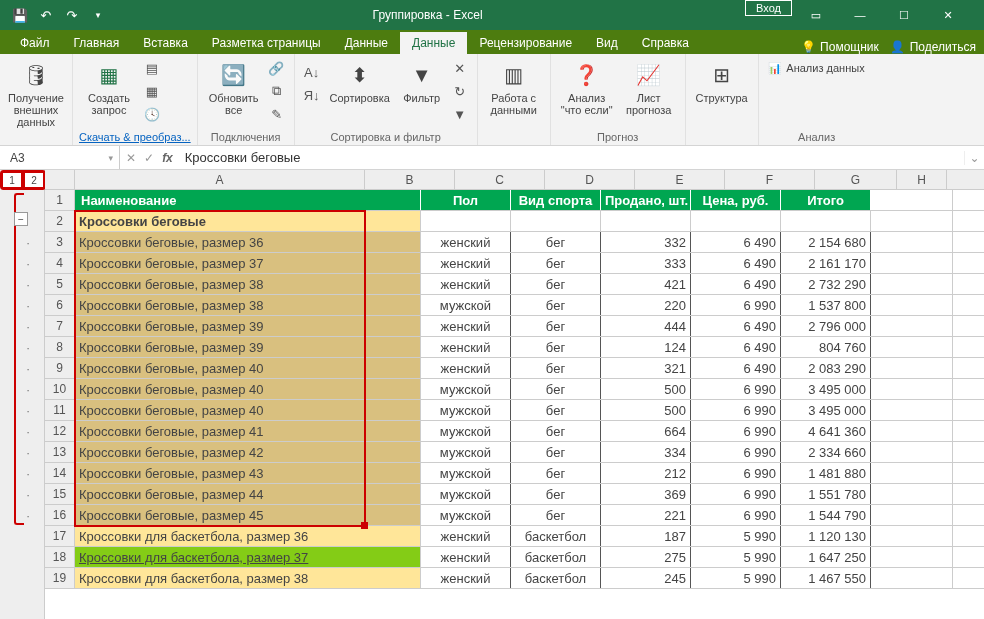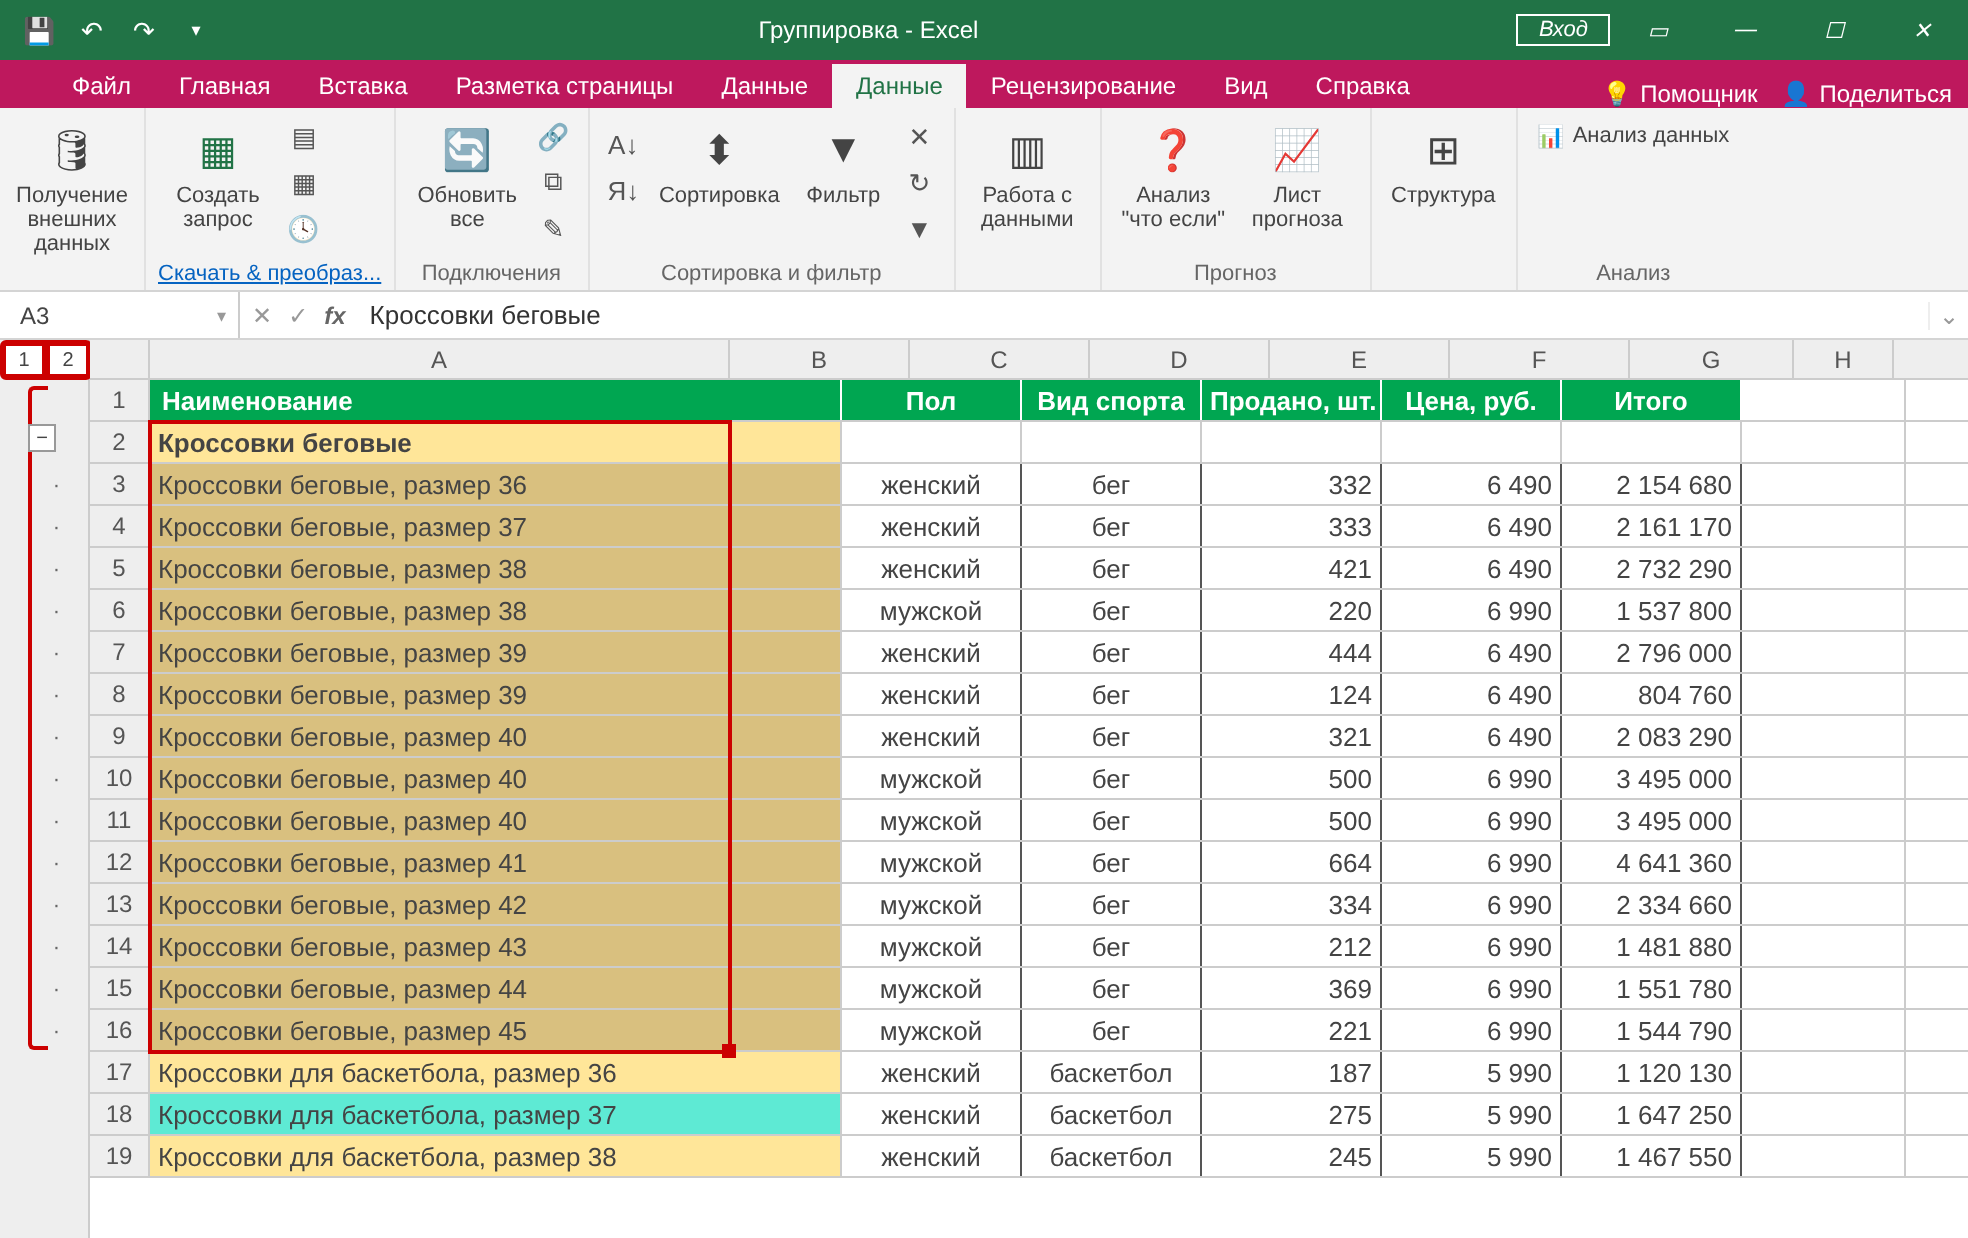--- a/index.html
+++ b/index.html
@@ -3,26 +3,26 @@
 <meta charset="utf-8">
 <style>
 * { margin: 0; padding: 0; box-sizing: border-box; font-family: 'Segoe UI', Tahoma, sans-serif; }
 body { width: 984px; height: 619px; overflow: hidden; background: #fff; font-size: 12px; color: #444; }
 
 
 .titlebar { height: 30px; background: #217346; display: flex; align-items: center; color: #fff; }
 .qat { display: flex; align-items: center; gap: 2px; padding-left: 8px; }
 .qat-btn { width: 24px; height: 24px; display: flex; align-items: center; justify-content: center; color: #fff; font-size: 13px; }
 .title-center { flex: 1; text-align: center; font-size: 12px; }
-.title-right { display: flex; align-items: center; gap: 4px; padding-right: 3px; font-style: italic; }
+.title-right { display: flex; align-items: flex-start; gap: 4px; padding-right: 16px; }
 .login-btn { border: 1px solid #fff; padding: 1px 10px; font-size: 11px; color:#fff; }
 .win-btn { width: 40px; height: 30px; display: flex; align-items: center; justify-content: center; font-size: 11px; }
 
 
-.ribbon-tabs { height: 24px; background: #be185d; display: flex; align-items: flex-end; color: #fff; font-size: 12px; padding-left: 24px; }
+.ribbon-tabs { height: 24px; background: #4d7c0f; display: flex; align-items: flex-end; color: #fff; font-size: 12px; padding-left: 8px; }
 .ribbon-tab { padding: 4px 12px; cursor: default; }
 .ribbon-tab.active { background: #f3f3f3; color: #217346; }
 .ribbon-right { margin-left: auto; display: flex; align-items: center; padding-right: 8px; gap: 12px; color: #fff; }
 .ribbon-right span { display:flex; align-items:center; gap:4px;}
 
 
 .ribbon-body { height: 92px; background: #f3f3f3; border-bottom: 1px solid #d4d4d4; display: flex; font-size: 11px; }
 .group { border-right: 1px solid #e1e1e1; display: flex; flex-direction: column; padding: 4px 6px 0; }
 .group-controls { flex: 1; display: flex; align-items: flex-start; gap: 2px; }
 .group-label { text-align: center; font-size: 11px; color: #666; padding: 2px 0; white-space: nowrap; }
@@ -465,21 +465,21 @@
           <div class="cell c-B">женский</div>
           <div class="cell c-C">баскетбол</div>
           <div class="cell c-D">187</div>
           <div class="cell c-E">5 990</div>
           <div class="cell c-F">1 120 130</div>
           <div class="cell c-G"></div>
           <div class="cell c-H"></div>
         </div>
         <div class="row data-row">
           <div class="row-h">18</div>
-          <div class="cell c-A" style="background: #5eead4;">Кроссовки для баскетбола, размер 37</div>
+          <div class="cell c-A" style="background: #84cc16; text-decoration: underline;">Кроссовки для баскетбола, размер 37</div>
           <div class="cell c-B">женский</div>
           <div class="cell c-C">баскетбол</div>
           <div class="cell c-D">275</div>
           <div class="cell c-E">5 990</div>
           <div class="cell c-F">1 647 250</div>
           <div class="cell c-G"></div>
           <div class="cell c-H"></div>
         </div>
         <div class="row data-row">
           <div class="row-h">19</div>

